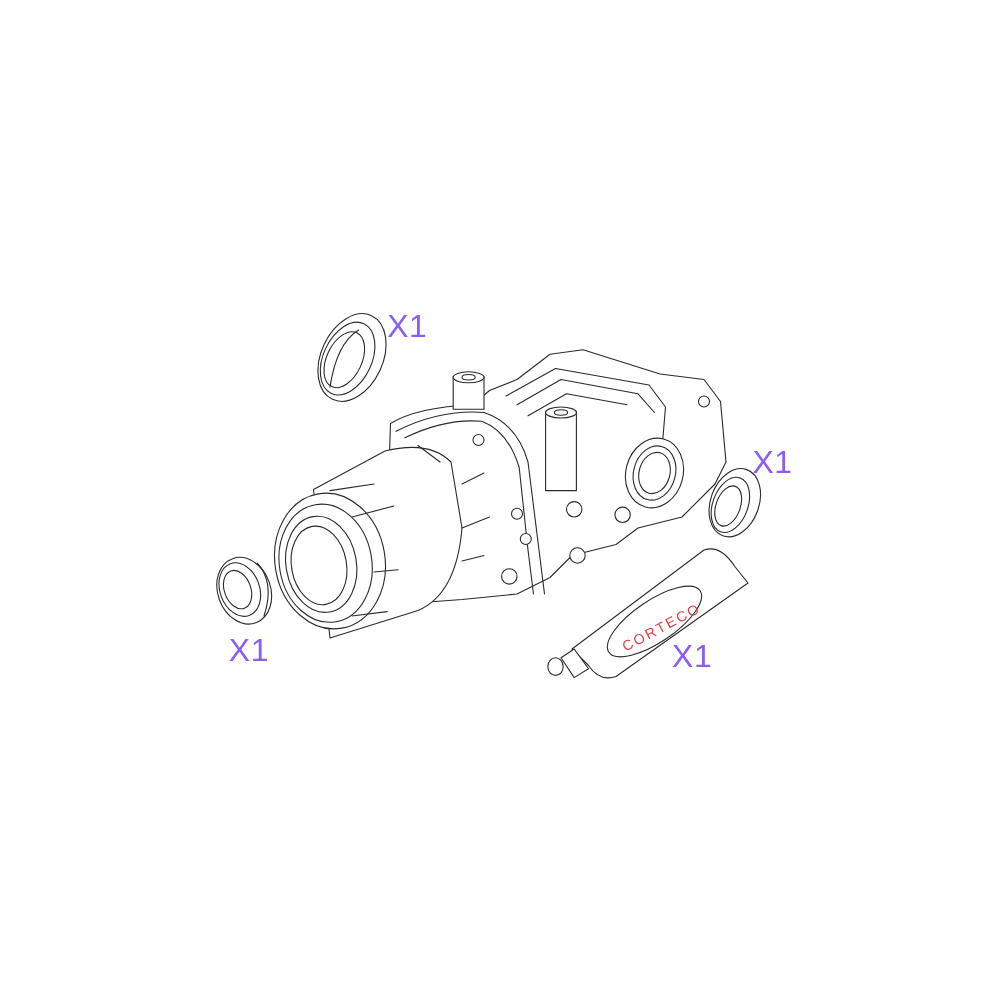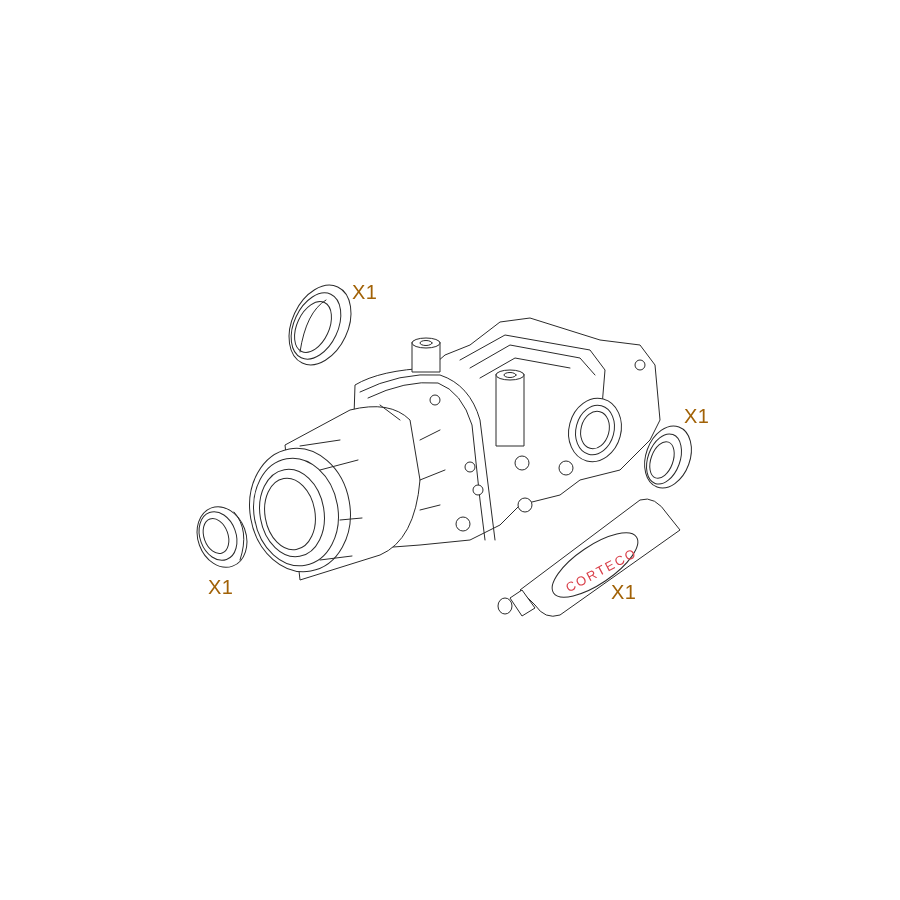--- a/index.html
+++ b/index.html
@@ -1,18 +1,18 @@
 <!DOCTYPE html>
 <html><head>
 <meta charset="utf-8">
 <style>
   html, body { margin: 0; padding: 0; background: #ffffff; }
   body { width: 900px; height: 900px; position: relative; overflow: hidden; font-family: "Liberation Sans", sans-serif; }
   .canvas { position: absolute; left: 0; top: 0; width: 900px; height: 900px; }
-  .label { position: absolute; font-family: "Liberation Sans", sans-serif; font-size: 20px; color: #a16207; letter-spacing: 0.5px; }
+  .label { position: absolute; font-family: "Liberation Sans", sans-serif; font-size: 29px; color: #8b5cf6; letter-spacing: 0.5px; }
   svg .ln { fill: none; stroke: #2a2a2a; stroke-width: 1; stroke-linejoin: round; stroke-linecap: round; }
   svg .wf { fill: #ffffff; stroke: #2a2a2a; stroke-width: 1; stroke-linejoin: round; }
   .brand { position: absolute; font-family: "Liberation Sans", sans-serif; font-size: 13px; color: #d9404a; letter-spacing: 2px; transform: rotate(-28deg); transform-origin: left top; }
 </style>
 </head>
 <body>
 
 <div class="canvas">
 <svg width="900" height="900" viewBox="0 0 900 900">
 

